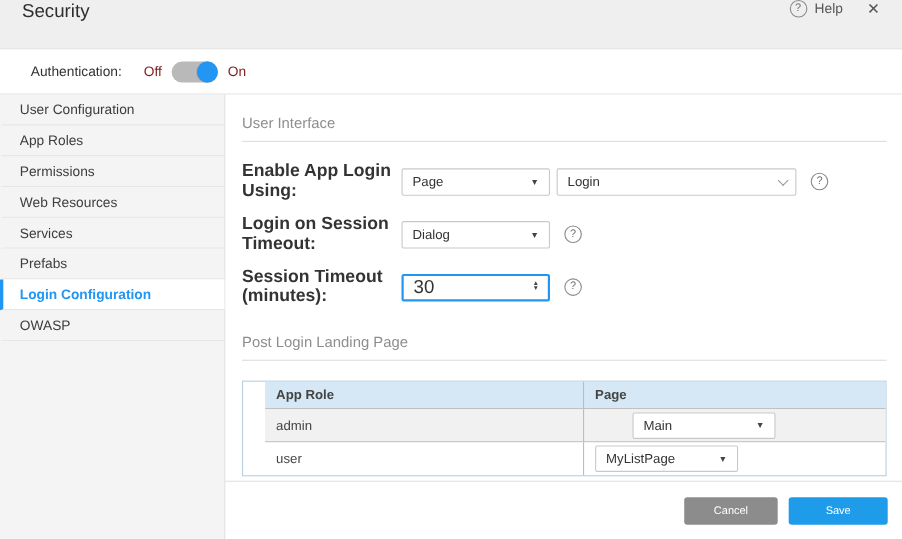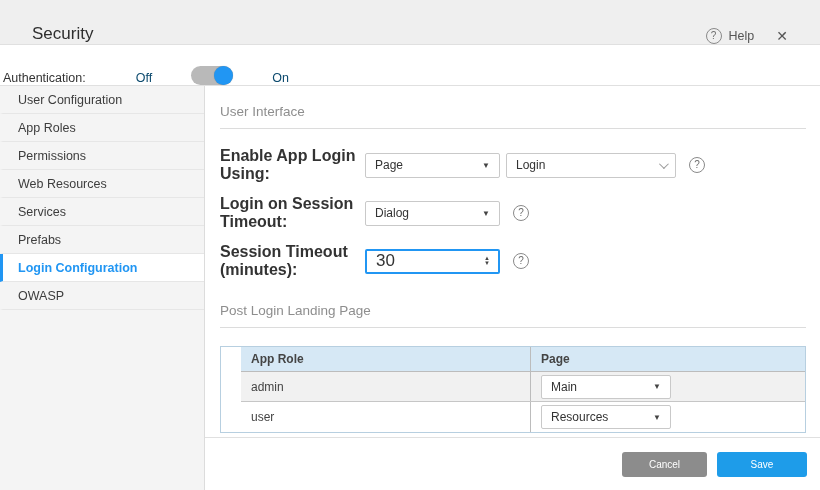--- a/index.html
+++ b/index.html
@@ -1,71 +1,71 @@
 <!DOCTYPE html>
 <html><head>
 <meta charset="utf-8">
 <style>
   * { box-sizing: border-box; margin: 0; padding: 0; }
   html, body { width: 820px; height: 490px; }
   body { font-family: "Liberation Sans", sans-serif; background: #fff; color: #333; }
   .dialog { width: 820px; height: 490px; display: flex; flex-direction: column; background: #fff; overflow: hidden; }
 
   
-  .header { height: 45px; flex: 0 0 45px; background: #efefef; border-bottom: 1px solid #e0e0e0; display: flex; align-items: flex-end; padding: 0 32px; }
+  .header { height: 45px; flex: 0 0 45px; background: #efefef; border-bottom: 1px solid #e0e0e0; display: flex; align-items: flex-start; padding: 0 20px; }
   .header-title { font-size: 17px; font-weight: 500; color: #2e2e2e; flex: 1; }
   .header-right { display: flex; align-items: center; color: #5f5f5f; }
   .q-circle { width: 16px; height: 16px; border: 1px solid #8a8a8a; border-radius: 50%; font-size: 10px; line-height: 14px; text-align: center; color: #6e6e6e; display: inline-block; }
   .help-label { font-size: 12.5px; margin-left: 7px; color: #555; }
   .close-x { font-size: 14px; color: #555; margin-left: 22px; cursor: pointer; }
 
   
-  .auth-row { height: 41px; flex: 0 0 41px; background: #fff; border-bottom: 1px solid #e0e0e0; display: flex; align-items: flex-end; padding: 0 3px; font-size: 12.5px; gap: 30px; }
+  .auth-row { height: 41px; flex: 0 0 41px; background: #fff; border-bottom: 1px solid #e0e0e0; display: flex; align-items: center; padding: 0 28px; font-size: 12.5px; }
   .auth-label { color: #333; margin-right: 20px; }
-  .toggle-off, .toggle-on { color: #0c4a6e; }
+  .toggle-off, .toggle-on { color: #7f1d1d; }
   .toggle { width: 42px; height: 19px; background: #b9b9b9; border-radius: 10px; margin: 0 9px; position: relative; cursor: pointer; }
   .toggle-knob { width: 19px; height: 19px; border-radius: 50%; background: #2196f3; position: absolute; right: 0; top: 0; box-shadow: 0 0 1px rgba(0,0,0,.3); }
 
   
   .body { flex: 1; display: flex; min-height: 0; }
   .sidebar { width: 205px; flex: 0 0 205px; background: #f4f4f4; border-right: 1px solid #dcdcdc; }
   .sidebar-item { height: 28px; display: flex; align-items: center; padding: 0 15px; font-size: 12.5px; color: #3d3d3d; border-bottom: 1px solid #e6e6e6; border-left: 3px solid transparent; cursor: pointer; }
   .sidebar-item.selected { background: #fff; border-left: 3px solid #2196f3; color: #2196f3; font-weight: bold; }
 
   
   .main { flex: 1; display: flex; flex-direction: column; background: #fff; min-width: 0; }
   .main-content { flex: 1; padding: 12px 14px 0 15px; }
   .section-title { color: #8e8e8e; font-size: 13.5px; padding: 6px 0 9px; border-bottom: 1px solid #dcdcdc; }
   .section-gap { height: 18px; }
 
   .form-row { display: flex; align-items: center; margin-bottom: 12px; }
   .form-label { width: 145px; flex: 0 0 145px; font-size: 16px; font-weight: 600; color: #333; }
   .selectbox { height: 25px; background: #fff; border: 1px solid #c9c9c9; border-radius: 2px; display: flex; align-items: center; justify-content: space-between; padding: 0 9px; font-size: 12px; color: #333; cursor: pointer; }
   .w-type { width: 135px; }
-  .w-page { width: 170px; margin-left: 6px; }
+  .w-page { width: 218px; margin-left: 6px; }
   .caret { font-size: 8px; color: #444; }
   .chevron { width: 7px; height: 7px; border-right: 1px solid #9a9a9a; border-bottom: 1px solid #9a9a9a; transform: rotate(45deg) translateY(-2px); }
   .help-q { margin-left: 13px; flex: 0 0 auto; }
 
   .number-box { width: 135px; height: 25px; border: 2px solid #2196f3; border-radius: 2px; display: flex; align-items: center; padding: 0 2px 0 9px; background: #fff; }
   .number-box input { border: 0; outline: 0; width: 100%; font-size: 17px; color: #333; font-family: "Liberation Sans", sans-serif; background: transparent; }
   .stepper { display: flex; flex-direction: column; align-items: center; padding: 0 6px; cursor: pointer; }
   .stepper span { font-size: 6px; line-height: 5px; color: #444; }
 
   
   .plp-table { border: 1px solid #b7cfe0; margin-top: 0; padding-left: 20px; }
   .t-row { display: flex; }
   .t-head { background: #d6e8f5; height: 25px; border-bottom: 1px solid #bcbcbc; }
   .t-head .t-cell { font-weight: bold; font-size: 12px; display: flex; align-items: center; }
   .t-cell { padding: 0 10px; display: flex; align-items: center; font-size: 12px; color: #444; }
   .c1 { width: 290px; flex: 0 0 290px; border-right: 1px solid #bcbcbc; }
   .c2 { flex: 1; }
   .t-data { height: 30px; }
   .t-data.alt { background: #f1f1f1; }
-  .t-data:not(:last-child) { border-bottom: 1px solid #c6c6c6; }
+  .t-data:not(:last-child) { border-bottom: 1px solid #c6c6c6; gap: 34px; }
   .row-select { width: 130px; height: 24px; }
 
   
   .footer { flex: 0 0 53px; border-top: 1px solid #e0e0e0; display: flex; align-items: center; justify-content: flex-end; padding: 0 13px; gap: 10px; }
   .btn { height: 25px; border: 0; border-radius: 3px; color: #fff; font-size: 10px; font-family: "Liberation Sans", sans-serif; cursor: pointer; }
   .btn-cancel { width: 85px; background: #8c8c8c; }
   .btn-save { width: 90px; background: #1e9ce9; }
 </style>
 </head>
 <body>
@@ -158,21 +158,21 @@
               <div class="selectbox row-select">
                 <span>Main</span>
                 <span class="caret">▼</span>
               </div>
             </div>
           </div>
           <div class="t-row t-data">
             <div class="t-cell c1">user</div>
             <div class="t-cell c2">
               <div class="selectbox row-select">
-                <span>Resources</span>
+                <span>MyListPage</span>
                 <span class="caret">▼</span>
               </div>
             </div>
           </div>
         </div>
 
       </div>
 
       <div class="footer">
         <button class="btn btn-cancel">Cancel</button>

